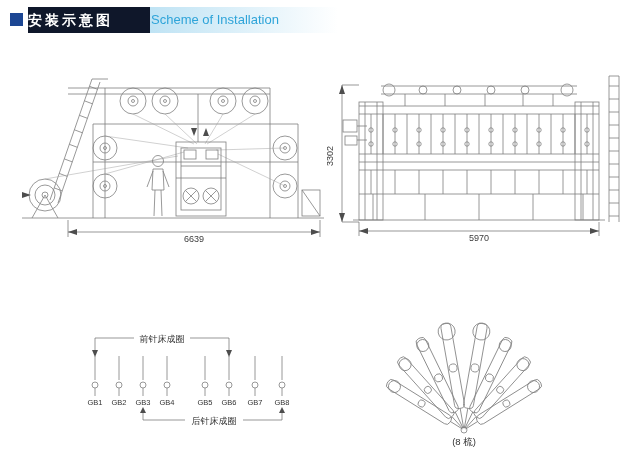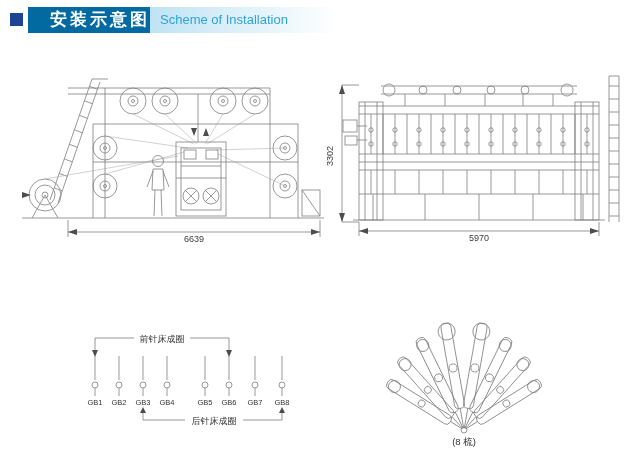--- a/index.html
+++ b/index.html
@@ -4,27 +4,27 @@
 <style>
   html,body { margin:0; padding:0; background:#fff; }
   .page {
     position:relative; width:636px; height:476px; background:#ffffff;
     font-family:"Liberation Sans", sans-serif; overflow:hidden;
   }
   
   .hdr-bullet { position:absolute; left:10px; top:13px; width:13px; height:13px; background:#1c4693; }
   .hdr-zh {
     position:absolute; left:28px; top:7px; width:122px; height:26px;
-    background:#0369a1; color:#ffffff; font-size:17px; font-weight:bold;
-    line-height:26px; text-align:right; letter-spacing:3px;
+    background:#0f172a; color:#ffffff; font-size:14px; font-weight:bold;
+    line-height:26px; text-align:left; letter-spacing:3px;
   }
   .hdr-en {
     position:absolute; left:150px; top:7px; width:188px; height:26px;
     background:linear-gradient(to right,#bfe3f4,#ffffff); color:#2ea4d9;
-    font-size:13px; line-height:26px; padding-left:10px; box-sizing:border-box;
+    font-size:13px; line-height:26px; padding-left:1px; box-sizing:border-box;
   }
   
   svg { position:absolute; overflow:visible; }
   .ln   { stroke:#7f7f7f; fill:none; stroke-width:0.8; }
   .lt   { stroke:#a3a3a3; fill:none; stroke-width:0.5; }
   .dim  { stroke:#6a6a6a; fill:none; stroke-width:0.7; }
   .solid{ fill:#4d4d4d; stroke:none; }
   .dimtext { fill:#3b3b3b; font-size:9px; font-family:"Liberation Sans",sans-serif; }
   .cjktext { fill:#333333; font-size:9px; font-family:"Liberation Sans",sans-serif; }
   .gbtext  { fill:#333333; font-size:7.5px; font-family:"Liberation Sans",sans-serif; }

